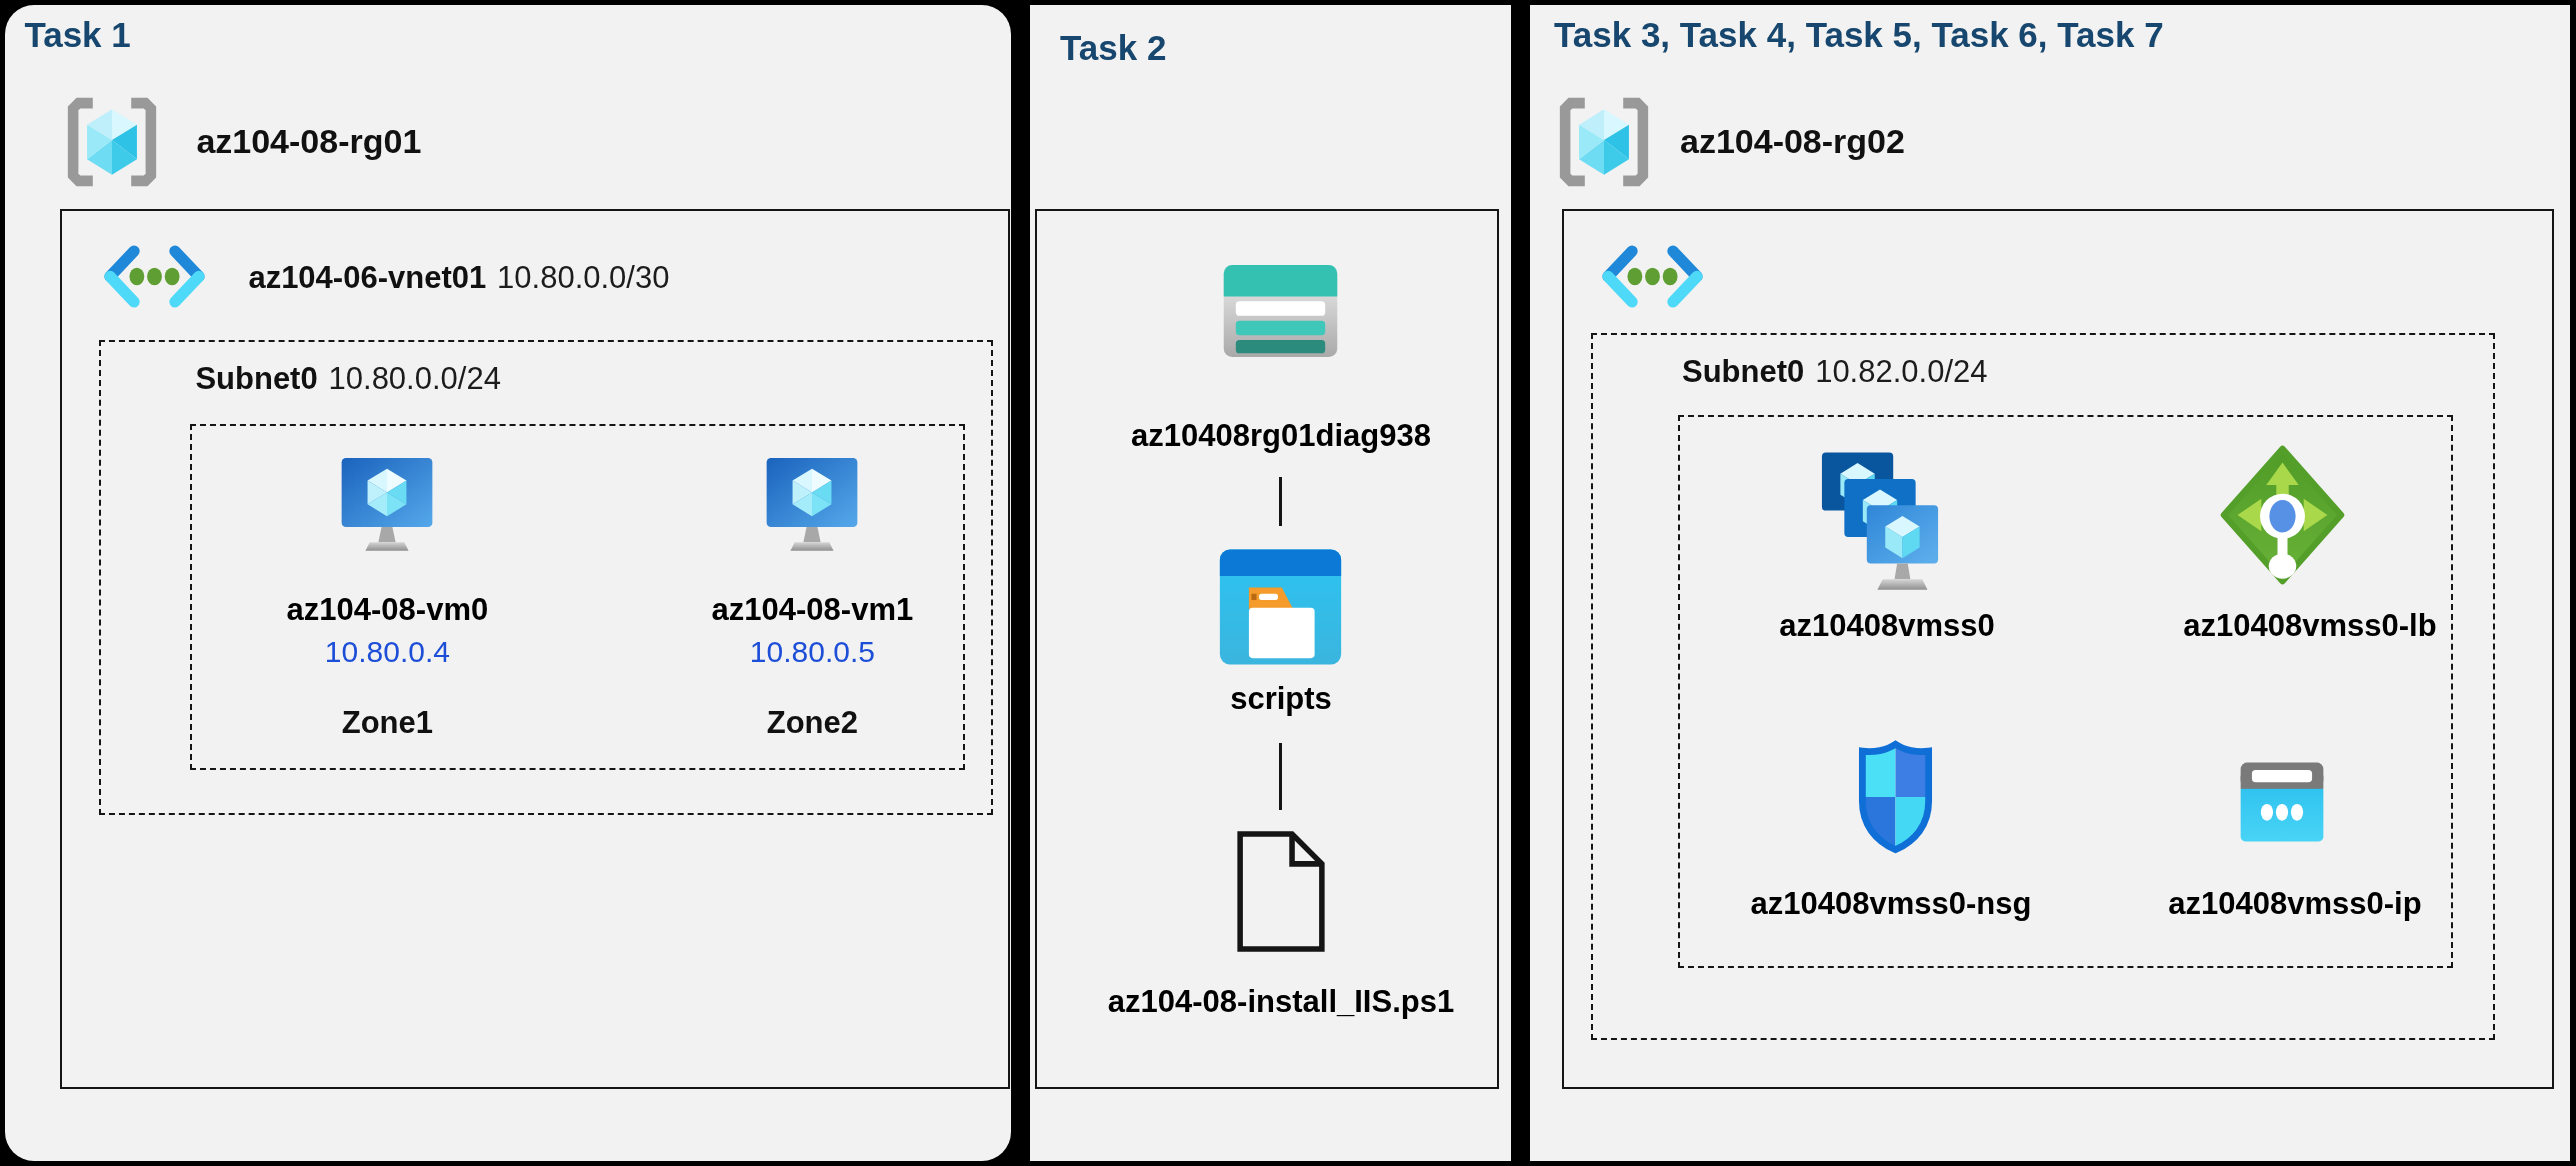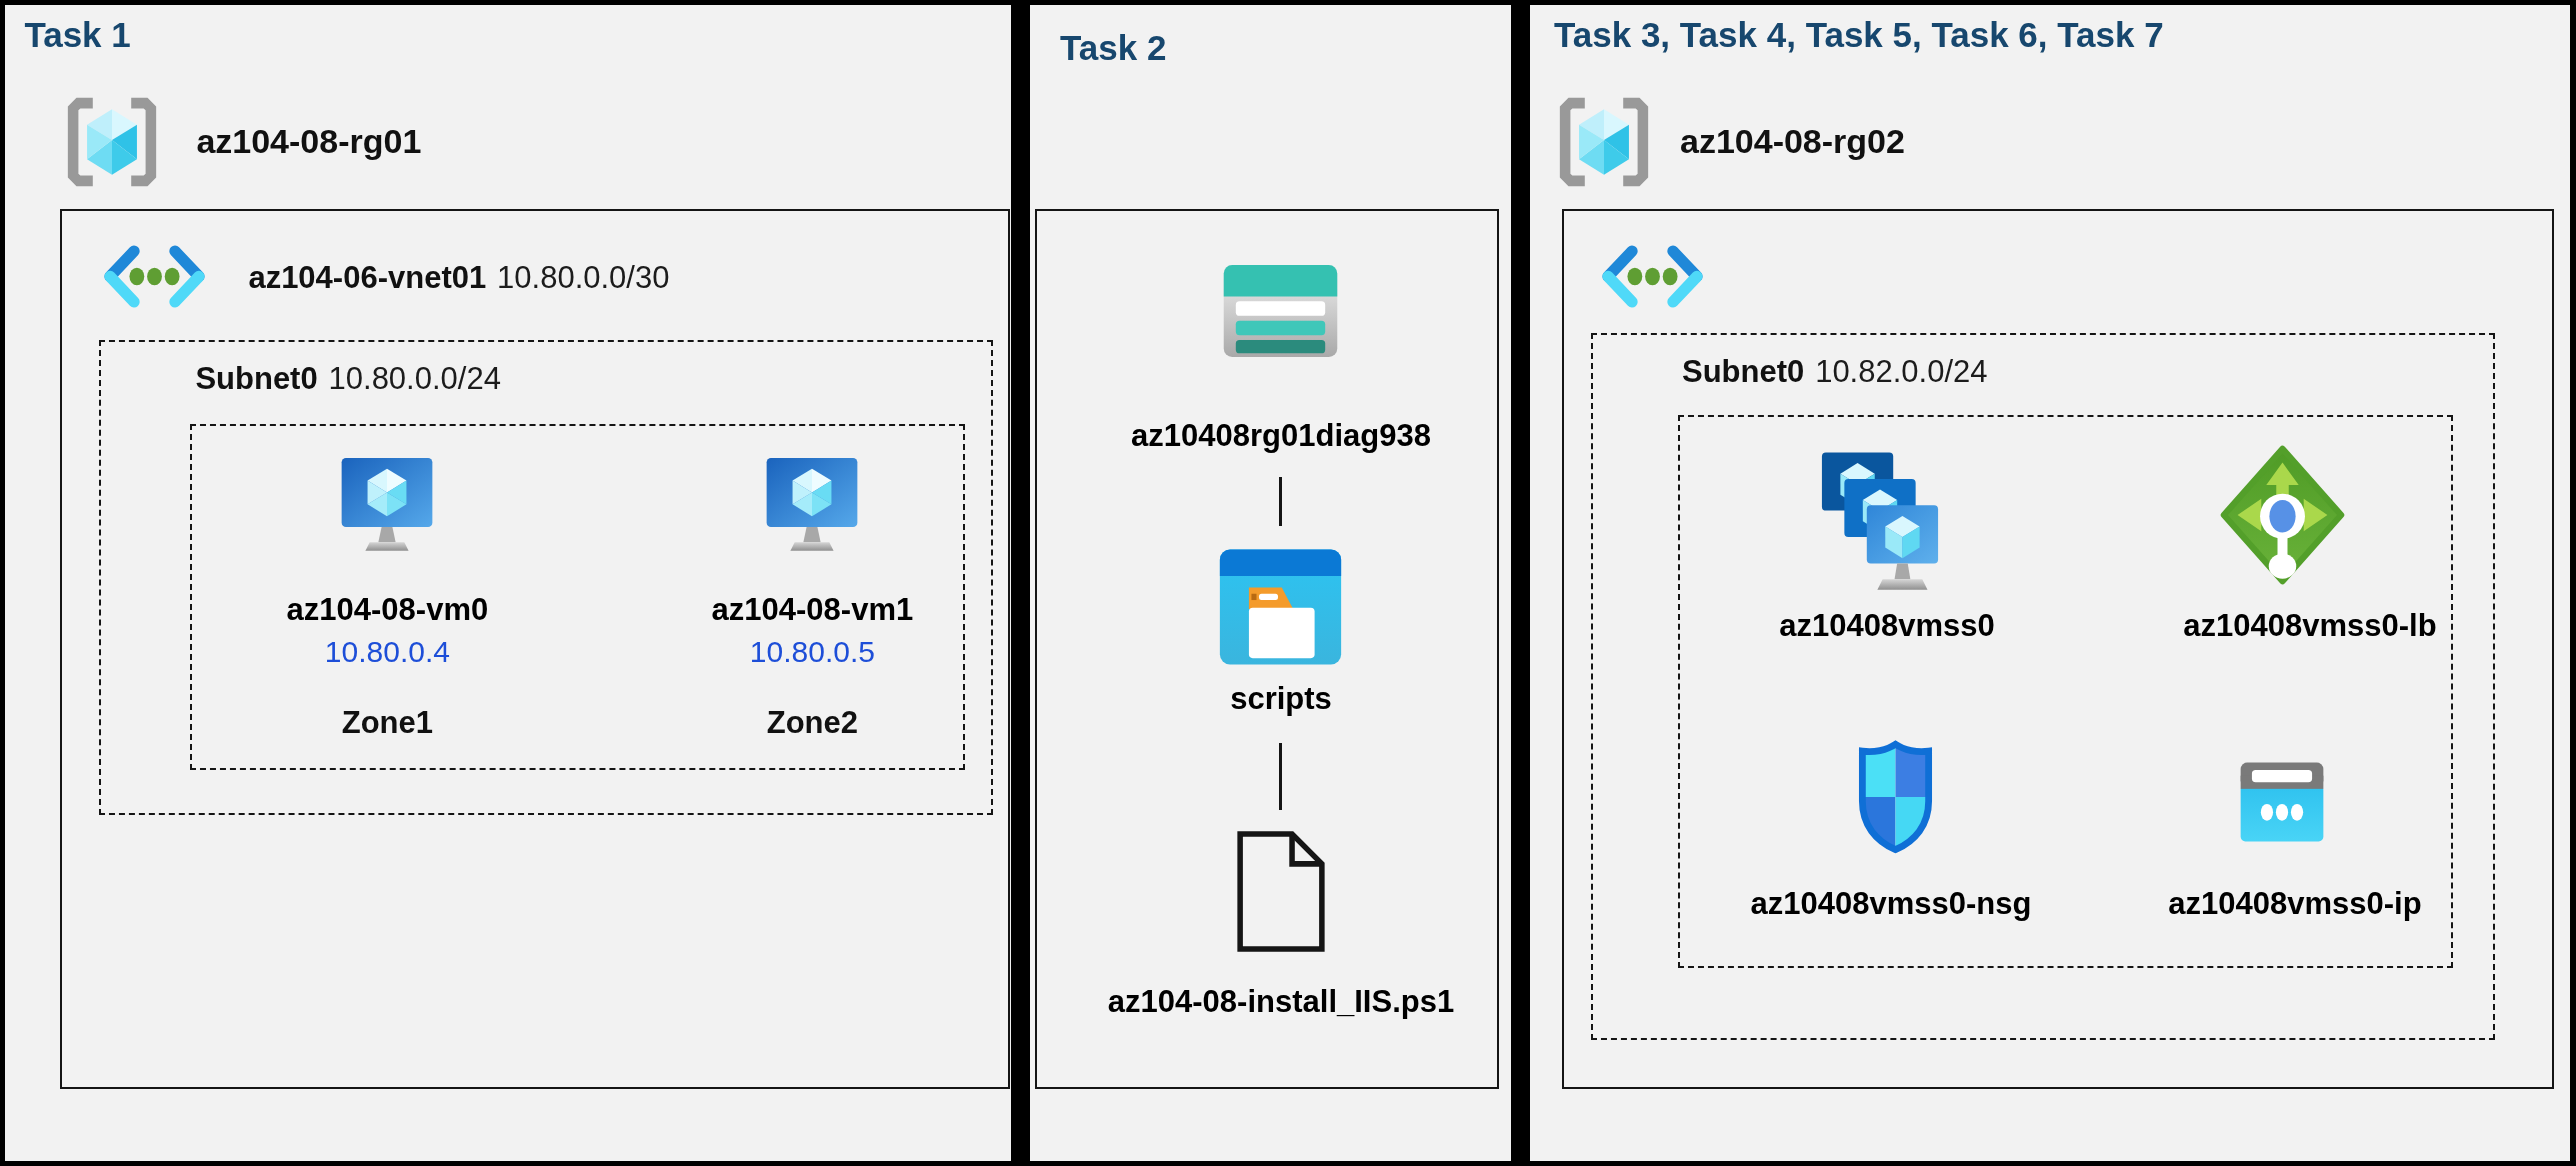--- a/index.html
+++ b/index.html
@@ -159,21 +159,21 @@
       <rect x="27" y="37" width="4" height="5" fill="#b96a12"></rect>
     </symbol>
 
     <symbol id="sym-doc" viewBox="0 0 90 112">
       <path d="M8 4 H55 L82 31 V108 H8 Z" fill="#f2f2f2" stroke="#151515" stroke-width="5" stroke-linejoin="miter"></path>
       <path d="M55 4 V31 H82" fill="none" stroke="#151515" stroke-width="5"></path>
     </symbol>
   </defs>
 </svg>
 
-<div class="panel" style="left:5.4px;width:1006px;">
+<div class="panel" style="left:5.4px;width:1006px;border-radius:29px;">
   <div class="abs task-title" style="left:19px;top:9.4px;">Task 1</div>
 
   <div class="abs" style="left:59px;top:89px;">
     <svg class="ic" width="96" height="96" viewBox="0 0 142 142">
         <use href="#sym-rg"></use>
       </svg>
   </div>
   <div class="abs rg-label" style="left:191px;top:117px;">az104-08-rg01</div>
 
   <div class="solid-box" style="left:55px;top:204px;width:946px;height:876px;"></div>

